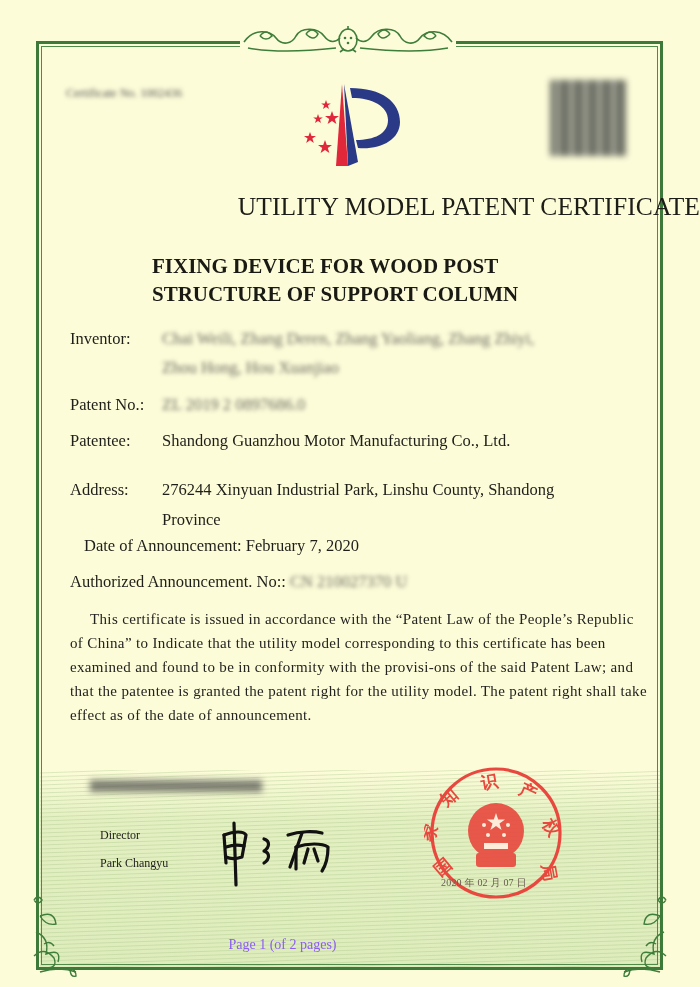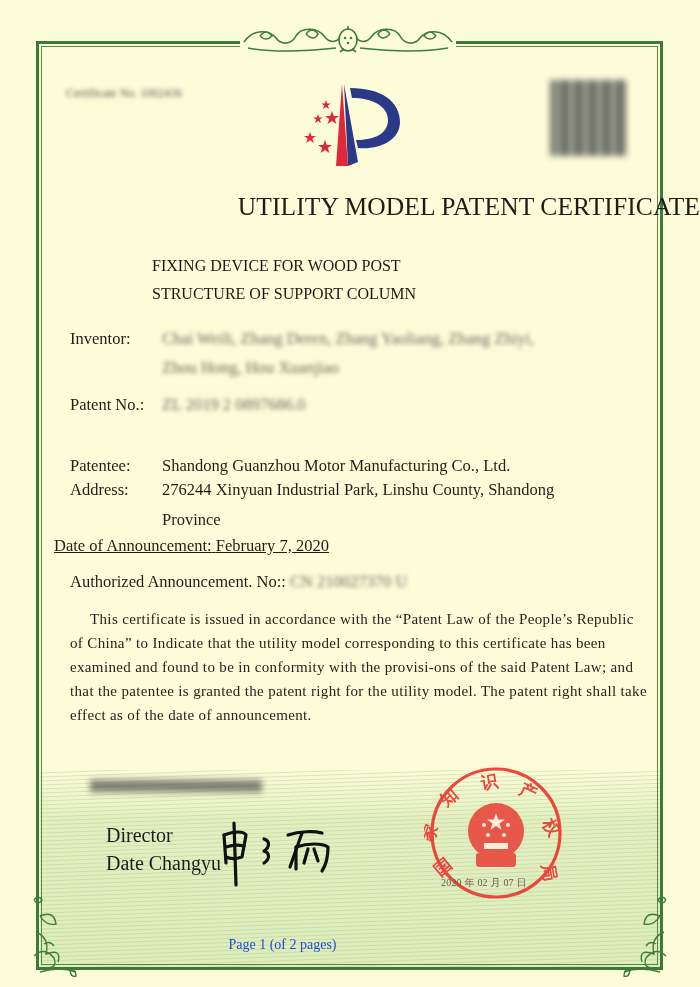--- a/index.html
+++ b/index.html
@@ -40,46 +40,46 @@
     background:
       repeating-linear-gradient(90deg,#5c5f58 0 6px,#9ea197 6px 10px,#4b4e48 10px 14px),
       #777;
     filter:blur(3px); opacity:0.85;
   }
   .title {
     position:absolute; left:0; width:700px; top:192px; text-align:right;
     font-size:25.5px; letter-spacing:0.1px; color:#1d1d18;
   }
   .subtitle {
-    position:absolute; left:152px; top:252px; font-size:16px; font-weight:normal;
+    position:absolute; left:152px; top:252px; font-size:21px; font-weight:bold;
     line-height:28px; color:#1a1a15;
   }
   .field { position:absolute; font-size:16.5px; line-height:28px; color:#1f1f1a; }
   .lbl { position:absolute; left:70px; }
   .val { position:absolute; left:162px; }
   .blur { filter:blur(2.3px); color:#6a6a62; }
   .para {
     position:absolute; left:70px; top:607px; width:580px;
     font-size:15px; line-height:24px; letter-spacing:0.35px; color:#232320;
   }
   .para .indent { display:inline-block; width:20px; }
   .blurbar {
     position:absolute; left:90px; top:780px; width:172px; height:12px;
     background:#5a5a55; filter:blur(3px); opacity:0.75;
   }
-  .director { position:absolute; left:106px; top:821px; font-size:20px; line-height:28px; }
+  .director { position:absolute; left:100px; top:821px; font-size:12px; line-height:28px; }
   .signature { position:absolute; left:210px; top:817px; width:150px; height:72px; }
   .seal { position:absolute; left:424px; top:765px; width:145px; height:140px; }
   .seal-date {
     position:absolute; left:441px; top:876px; font-size:10px; color:#6a5a52;
     letter-spacing:0.2px;
   }
   .pageno {
     position:absolute; left:0; width:565px; top:937px; text-align:center;
-    font-size:14px; color:#1d4ed8;
+    font-size:14px; color:#8b5cf6;
   }
 </style>
 </head>
 <body>
 
 <div class="page">
 
   <div class="guilloche"></div>
   <div class="frame-outer"></div>
   <div class="frame-inner"></div>
@@ -158,50 +158,50 @@
     <span class="lbl">Patent No.:</span>
     <span class="val blur" style="left:162px;">ZL 2019 2 0897686.0</span>
   </div>
 
   <div class="field" style="left:0;top:325px;width:700px;height:60px;">
     <span class="lbl">Inventor:</span>
     <span class="val blur" style="top:0;">Chai Weili, Zhang Deren, Zhang Yaoliang, Zhang Zhiyi,</span>
     <span class="val blur" style="top:29px;">Zhou Hong, Hou Xuanjiao</span>
   </div>
 
-  <div class="field" style="left:0;top:427px;width:700px;height:30px;margin-top:25px;">
+  <div class="field" style="left:0;top:427px;width:700px;height:30px;">
     <span class="lbl">Patentee:</span>
     <span class="val">Shandong Guanzhou Motor Manufacturing Co., Ltd.</span>
   </div>
 
   <div class="field" style="left:0;top:476px;width:700px;height:60px;">
     <span class="lbl">Address:</span>
     <span class="val" style="top:0;">276244 Xinyuan Industrial Park, Linshu County, Shandong</span>
     <span class="val" style="top:30px;">Province</span>
   </div>
 
-  <div class="field" style="left:54px;top:532px;text-decoration:underline;">
+  <div class="field" style="left:84px;top:532px;">
     <span>Date of Announcement:</span>
     <span>February 7, 2020</span>
   </div>
 
   <div class="field" style="left:70px;top:568px;">
     <span>Authorized Announcement. No::</span>
     <span class="blur">CN 210027370 U</span>
   </div>
 
   <div class="para">
     <span class="indent"></span><span>This certificate is issued in accordance with the “Patent Law of the People’s Republic of China” to Indicate that the utility model corresponding to this certificate has been examined and found to be in conformity with the provisi-ons of the said Patent Law; and that the patentee is granted the patent right for the utility model. The patent right shall take effect as of the date of announcement.</span>
   </div>
 
   <div class="blurbar"></div>
 
   <div class="director">
     <div>Director</div>
-    <div>Date Changyu</div>
+    <div>Park Changyu</div>
   </div>
 
   <svg class="signature" viewBox="0 0 150 72">
     <g fill="none" stroke="#111" stroke-width="3.2" stroke-linecap="round" stroke-linejoin="round">
       <path d="M14 18 L16 46"></path>
       <path d="M14 18 C24 14,34 14,36 18 L32 40 C26 42,20 42,16 40"></path>
       <path d="M16 30 C22 28,30 28,34 29"></path>
       <path d="M24 6 L26 68"></path>
       <path d="M54 22 C60 24,60 30,54 34 C60 36,60 42,54 46"></path>
       <path d="M78 18 C90 14,104 14,112 16"></path>

